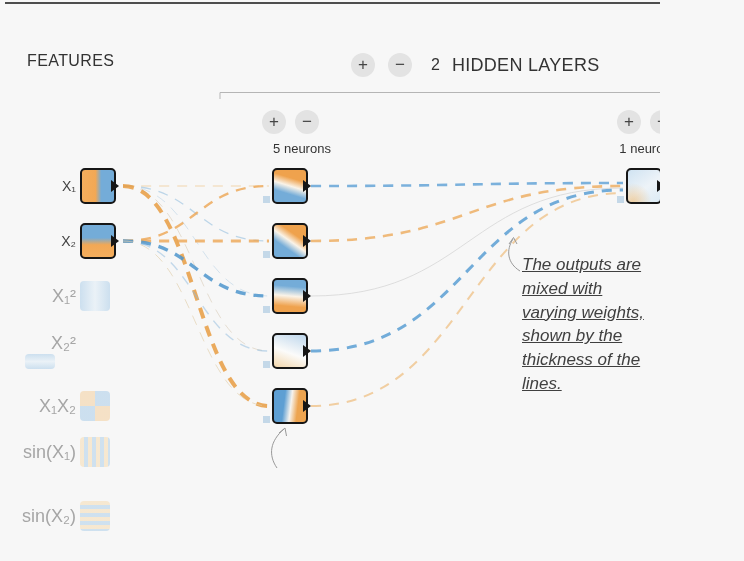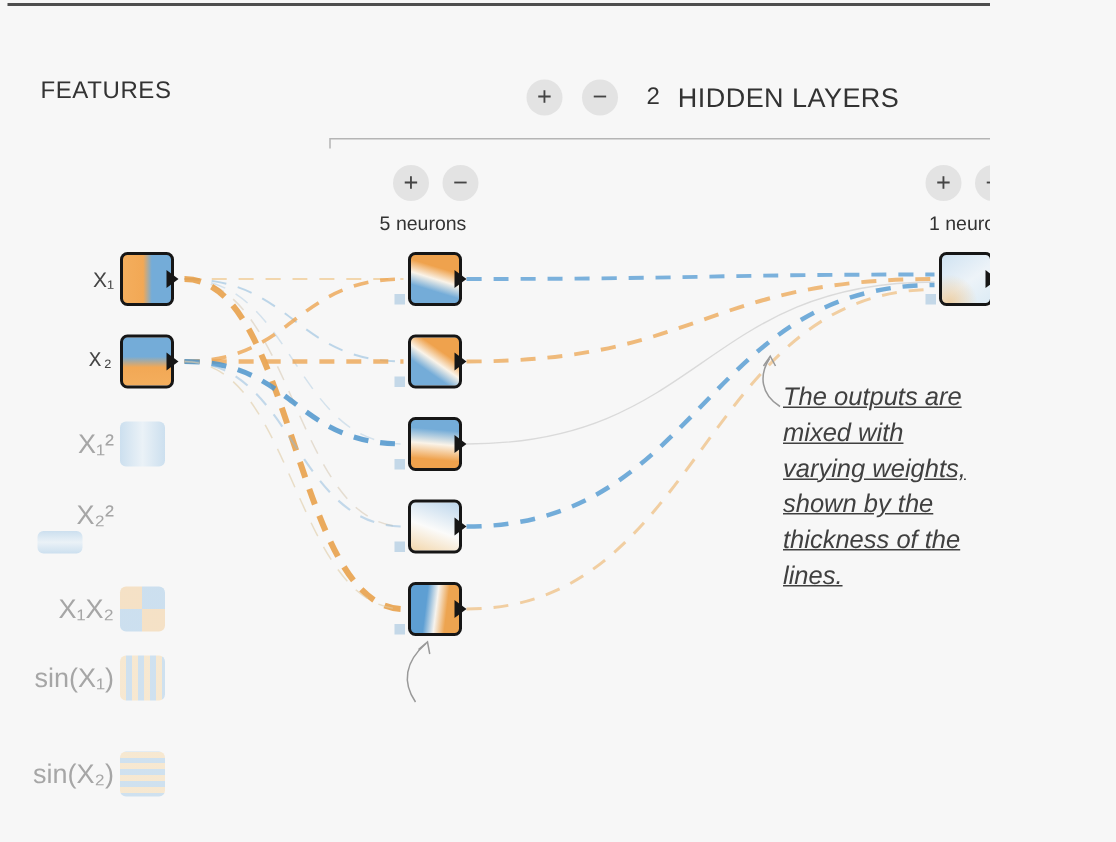--- a/index.html
+++ b/index.html
@@ -77,21 +77,21 @@
     <div class="circle-btn">+</div>
     <div class="circle-btn">−</div>
     <div class="hl-count">2</div>
     <div class="hl-title">HIDDEN LAYERS</div>
   </div>
 
   <div class="layer-ctl" style="left:262px;">
     <div class="circle-btn">+</div>
     <div class="circle-btn">−</div>
   </div>
-  <div class="layer-label" style="left:232px;">5 neurons</div>
+  <div class="layer-label" style="left:252px;">5 neurons</div>
 
   <div class="layer-ctl" style="left:617px;">
     <div class="circle-btn">+</div>
     <div class="circle-btn">−</div>
   </div>
   <div class="layer-label" style="left:595px;">1 neuron</div>
 
   <svg class="links" width="744" height="561">
 
     <path d="M220 99 L220 92.5 L707 92.5 L707 99" stroke="#b5b5b5" stroke-width="1" fill="none"></path>
@@ -123,21 +123,21 @@
       <path d="M277 468 C268 455 270 441 284 429"></path>
       <path d="M279 433 L285 428 L286.5 436"></path>
     </g>
   </svg>
 
   <div>
       <div class="feature-row active" style="top: 168px;">
         <div class="feature-label">X₁</div>
         <div class="thumb thumb-x1"></div>
       </div>
-      <div class="feature-row active" style="top: 223px; font-family: Liberation Mono, monospace;">
+      <div class="feature-row active" style="top: 223px;">
         <div class="feature-label">X₂</div>
         <div class="thumb thumb-x2"></div>
       </div>
       <div class="feature-row inactive" style="top: 278px;">
         <div class="feature-label">X₁²</div>
         <div class="thumb thumb-x1sq"></div>
       </div>
       <div class="feature-row inactive" style="top: 333px; flex-direction: column;">
         <div class="feature-label">X₂²</div>
         <div class="thumb thumb-x2sq"></div>

